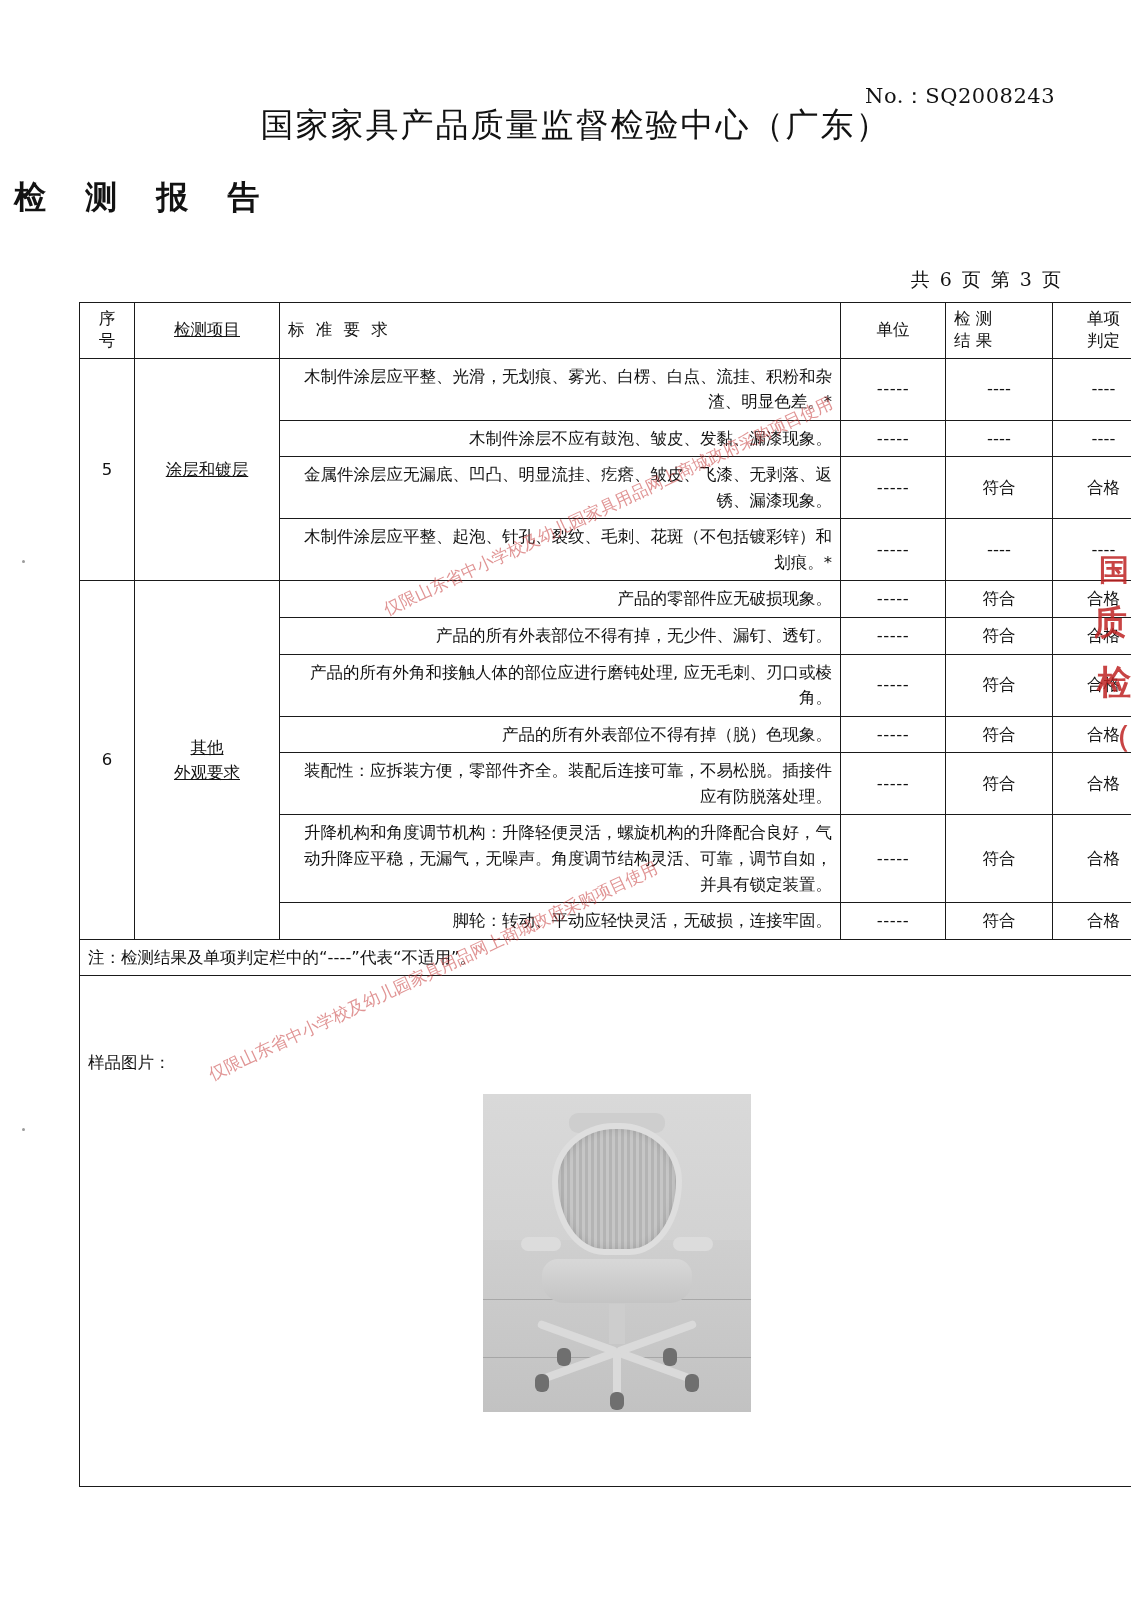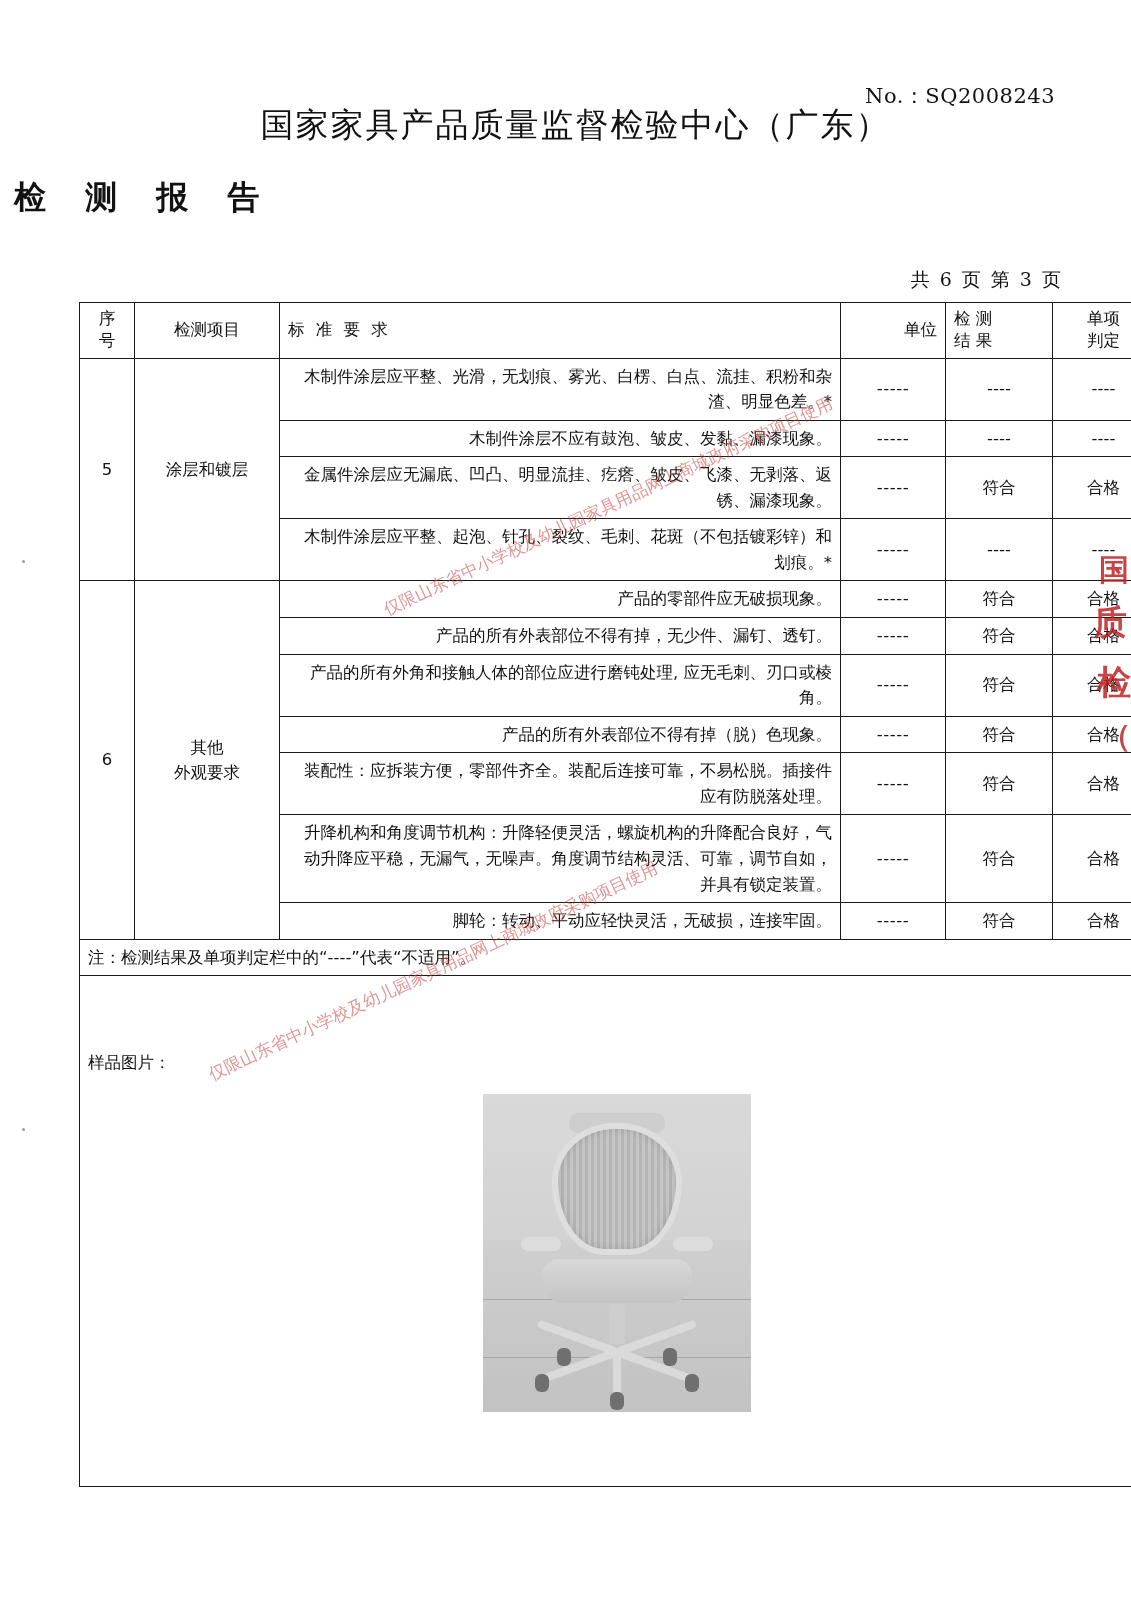--- a/index.html
+++ b/index.html
@@ -77,23 +77,23 @@
   table.main td, table.main th {
     border: 1px solid #1a1a1a;
     font-weight: normal;
     font-size: 16.5px;
     font-family: "DejaVu Sans", "Liberation Sans", sans-serif;
     vertical-align: middle;
     padding: 5px 8px;
     line-height: 1.55;
   }
   .c-no      { width: 38px;  text-align: center; }
-  .c-item    { width: 128px; text-align: center; }
+  .c-item    { width: 128px; text-align: center; text-decoration: underline; }
   .c-req     { width: 544px; text-align: left; margin-top: 14px; }
-  .c-unit    { width: 88px;  text-align: right; }
+  .c-unit    { width: 88px;  text-align: center; }
   .c-result  { width: 90px;  text-align: left; }
   .c-judge   { width: 85px;  text-align: center; }
 
   thead td {
     text-align: center;
     padding: 7px 4px;
     font-size: 16.5px;
   }
   .th-two {
     line-height: 1.35;

